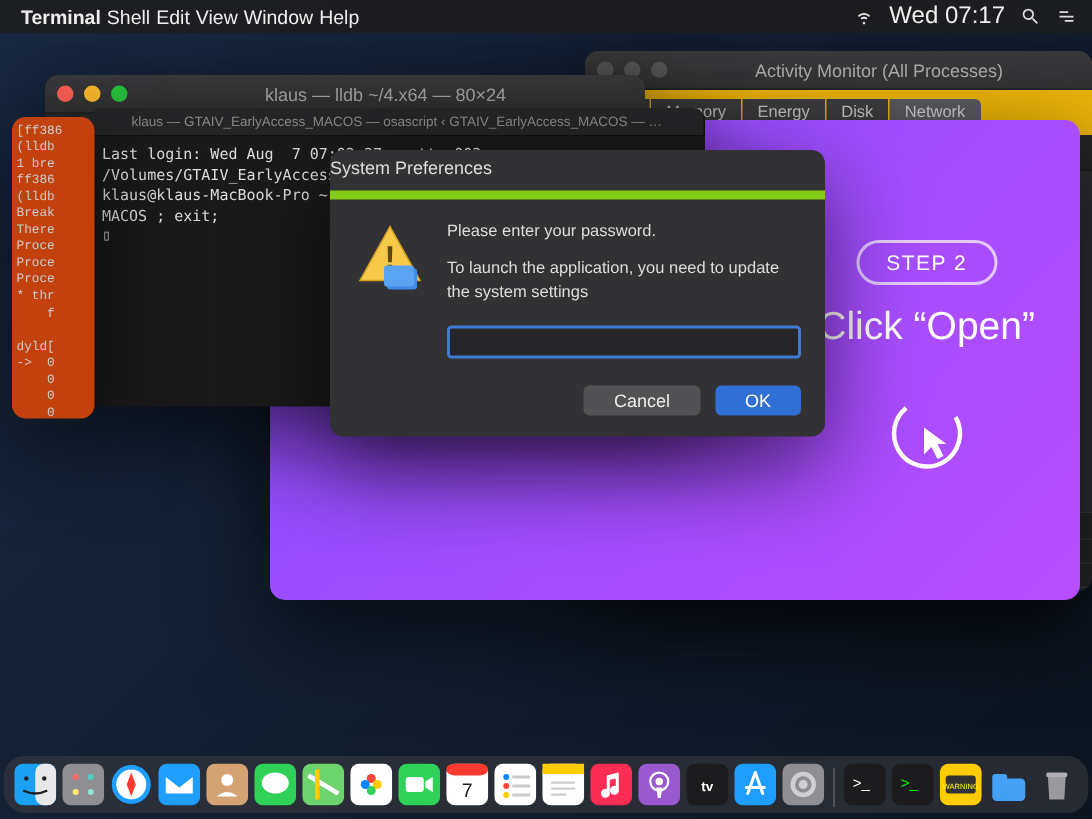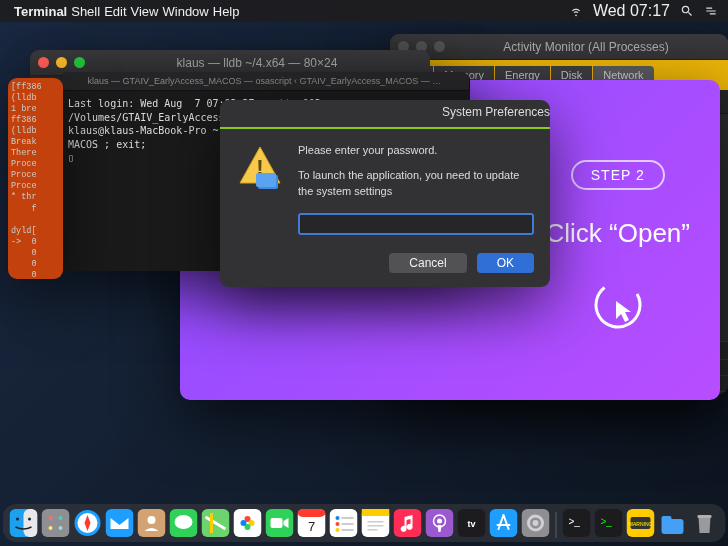--- a/index.html
+++ b/index.html
@@ -29,40 +29,40 @@
 .activity .statcol{flex:1;padding:2px 0}
 .activity .statrow{display:flex;justify-content:space-between;padding:2px 10px;font-size:10px;color:#bbb;border-bottom:1px solid #353537}
 .activity .statrow .v{color:#ddd}
 .activity .statrow .v.blue{color:#5ba3e8}
 .activity .statrow .v.red{color:#e85b5b}
 
 
 .purple{left:180px;top:80px;width:540px;height:320px;background:linear-gradient(135deg,#8b4dff 0%,#b84dff 100%);border-radius:10px}
 .purple .content{position:absolute;right:30px;top:80px;text-align:center;color:#fff}
 .purple .step{display:inline-block;border:2px solid rgba(255,255,255,0.7);border-radius:18px;padding:5px 18px;font-size:14px;letter-spacing:1px}
-.purple .click{font-size:26px;font-weight:300;margin-top:28px}
+.purple .click{font-size:26px;font-weight:300;margin-top:12px}
 .purple .cursor{margin-top:24px;display:flex;justify-content:center}
 .purple .cursor svg{width:64px;height:64px}
 
 
 .term-back{left:30px;top:50px;width:400px;background:#1e1e1e;border-radius:9px}
 .term-back .tabs{display:flex;background:#2a2a2c;border-bottom:1px solid #1a1a1a}
 .term-back .tab{flex:1;padding:4px 8px;font-size:10px;color:#999;text-align:center;border-right:1px solid #1a1a1a}
 .term-back .tab.plus{flex:0 0 24px}
 
 .term-main{left:60px;top:72px;width:410px;background:#1a1a1a}
 .term-main .tabs{display:flex;background:#252527;border-bottom:1px solid #111}
 .term-main .tab{flex:1;padding:4px 6px;font-size:9px;color:#888;text-align:center;border-right:1px solid #111;white-space:nowrap;overflow:hidden}
 .term-main .body{padding:6px 8px;font-family:Menlo,Monaco,monospace;font-size:10px;line-height:1.35;color:#ddd;white-space:pre;min-height:180px}
 
 .term-debug{left:8px;top:78px;width:55px;height:201px;background:#c2410c;font-family:Liberation Mono, monospace;font-size:8.5px;color:#ccc;padding:4px 3px;line-height:1.3;white-space:pre;overflow:hidden}
 
 
 .dialog{left:220px;top:100px;width:330px;background:#323234;border-radius:9px;z-index:60}
-.dialog .dtitle{text-align:right;padding:5px 0 8px;font-size:12px;color:#ddd;border-bottom:2px solid #84cc16}
+.dialog .dtitle{text-align:left;padding:5px 0 8px;font-size:12px;color:#ddd;border-bottom:6px solid #84cc16}
 .dialog .dbody{display:flex;padding:14px 16px 10px;gap:14px}
 .dialog .icon{flex:0 0 48px}
 .dialog .msg{flex:1;font-size:11px;color:#ddd;line-height:1.4}
 .dialog .msg p{margin-bottom:10px}
 .dialog .pw{width:100%;background:#262628;border:2px solid #3f7bd6;border-radius:3px;height:22px;padding:0 6px;color:#fff;font-size:11px;outline:none;margin-top:4px}
 .dialog .btns{display:flex;justify-content:flex-end;gap:10px;padding:8px 16px 14px}
 .dialog .btn{padding:3px 20px;border-radius:4px;font-size:12px;border:none;cursor:pointer}
 .dialog .btn.cancel{background:#525255;color:#eee}
 .dialog .btn.ok{background:#2f6fd6;color:#fff}
 

